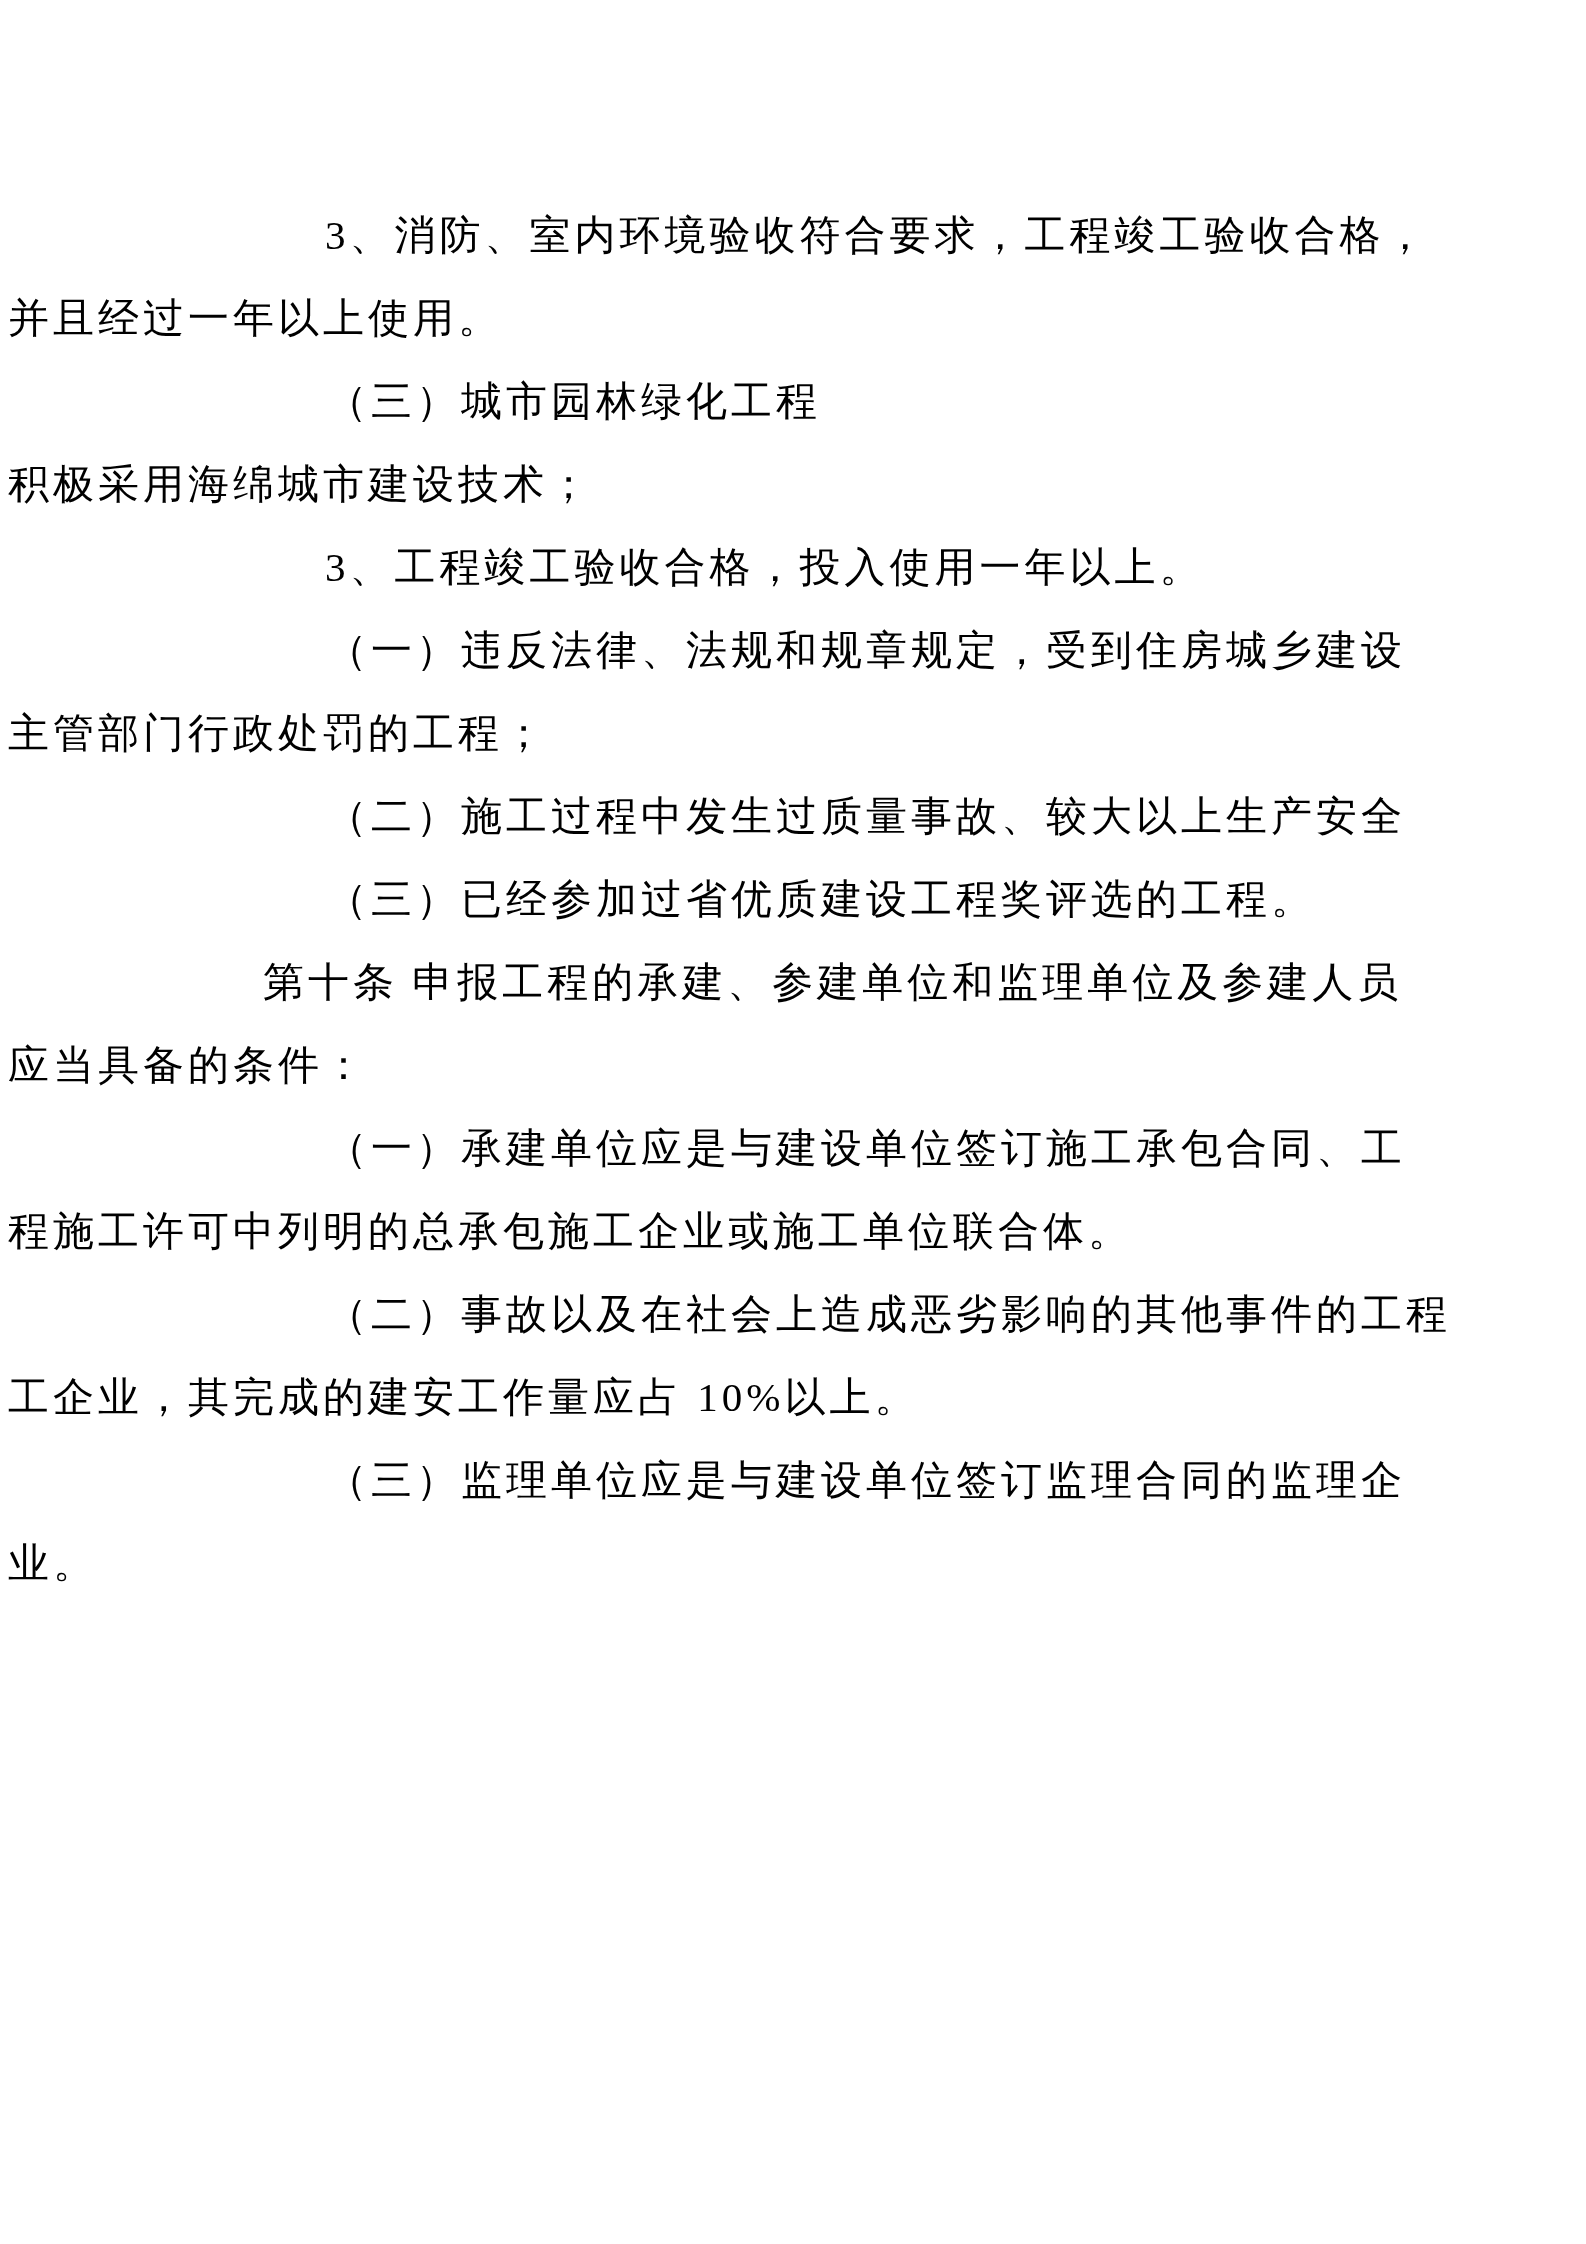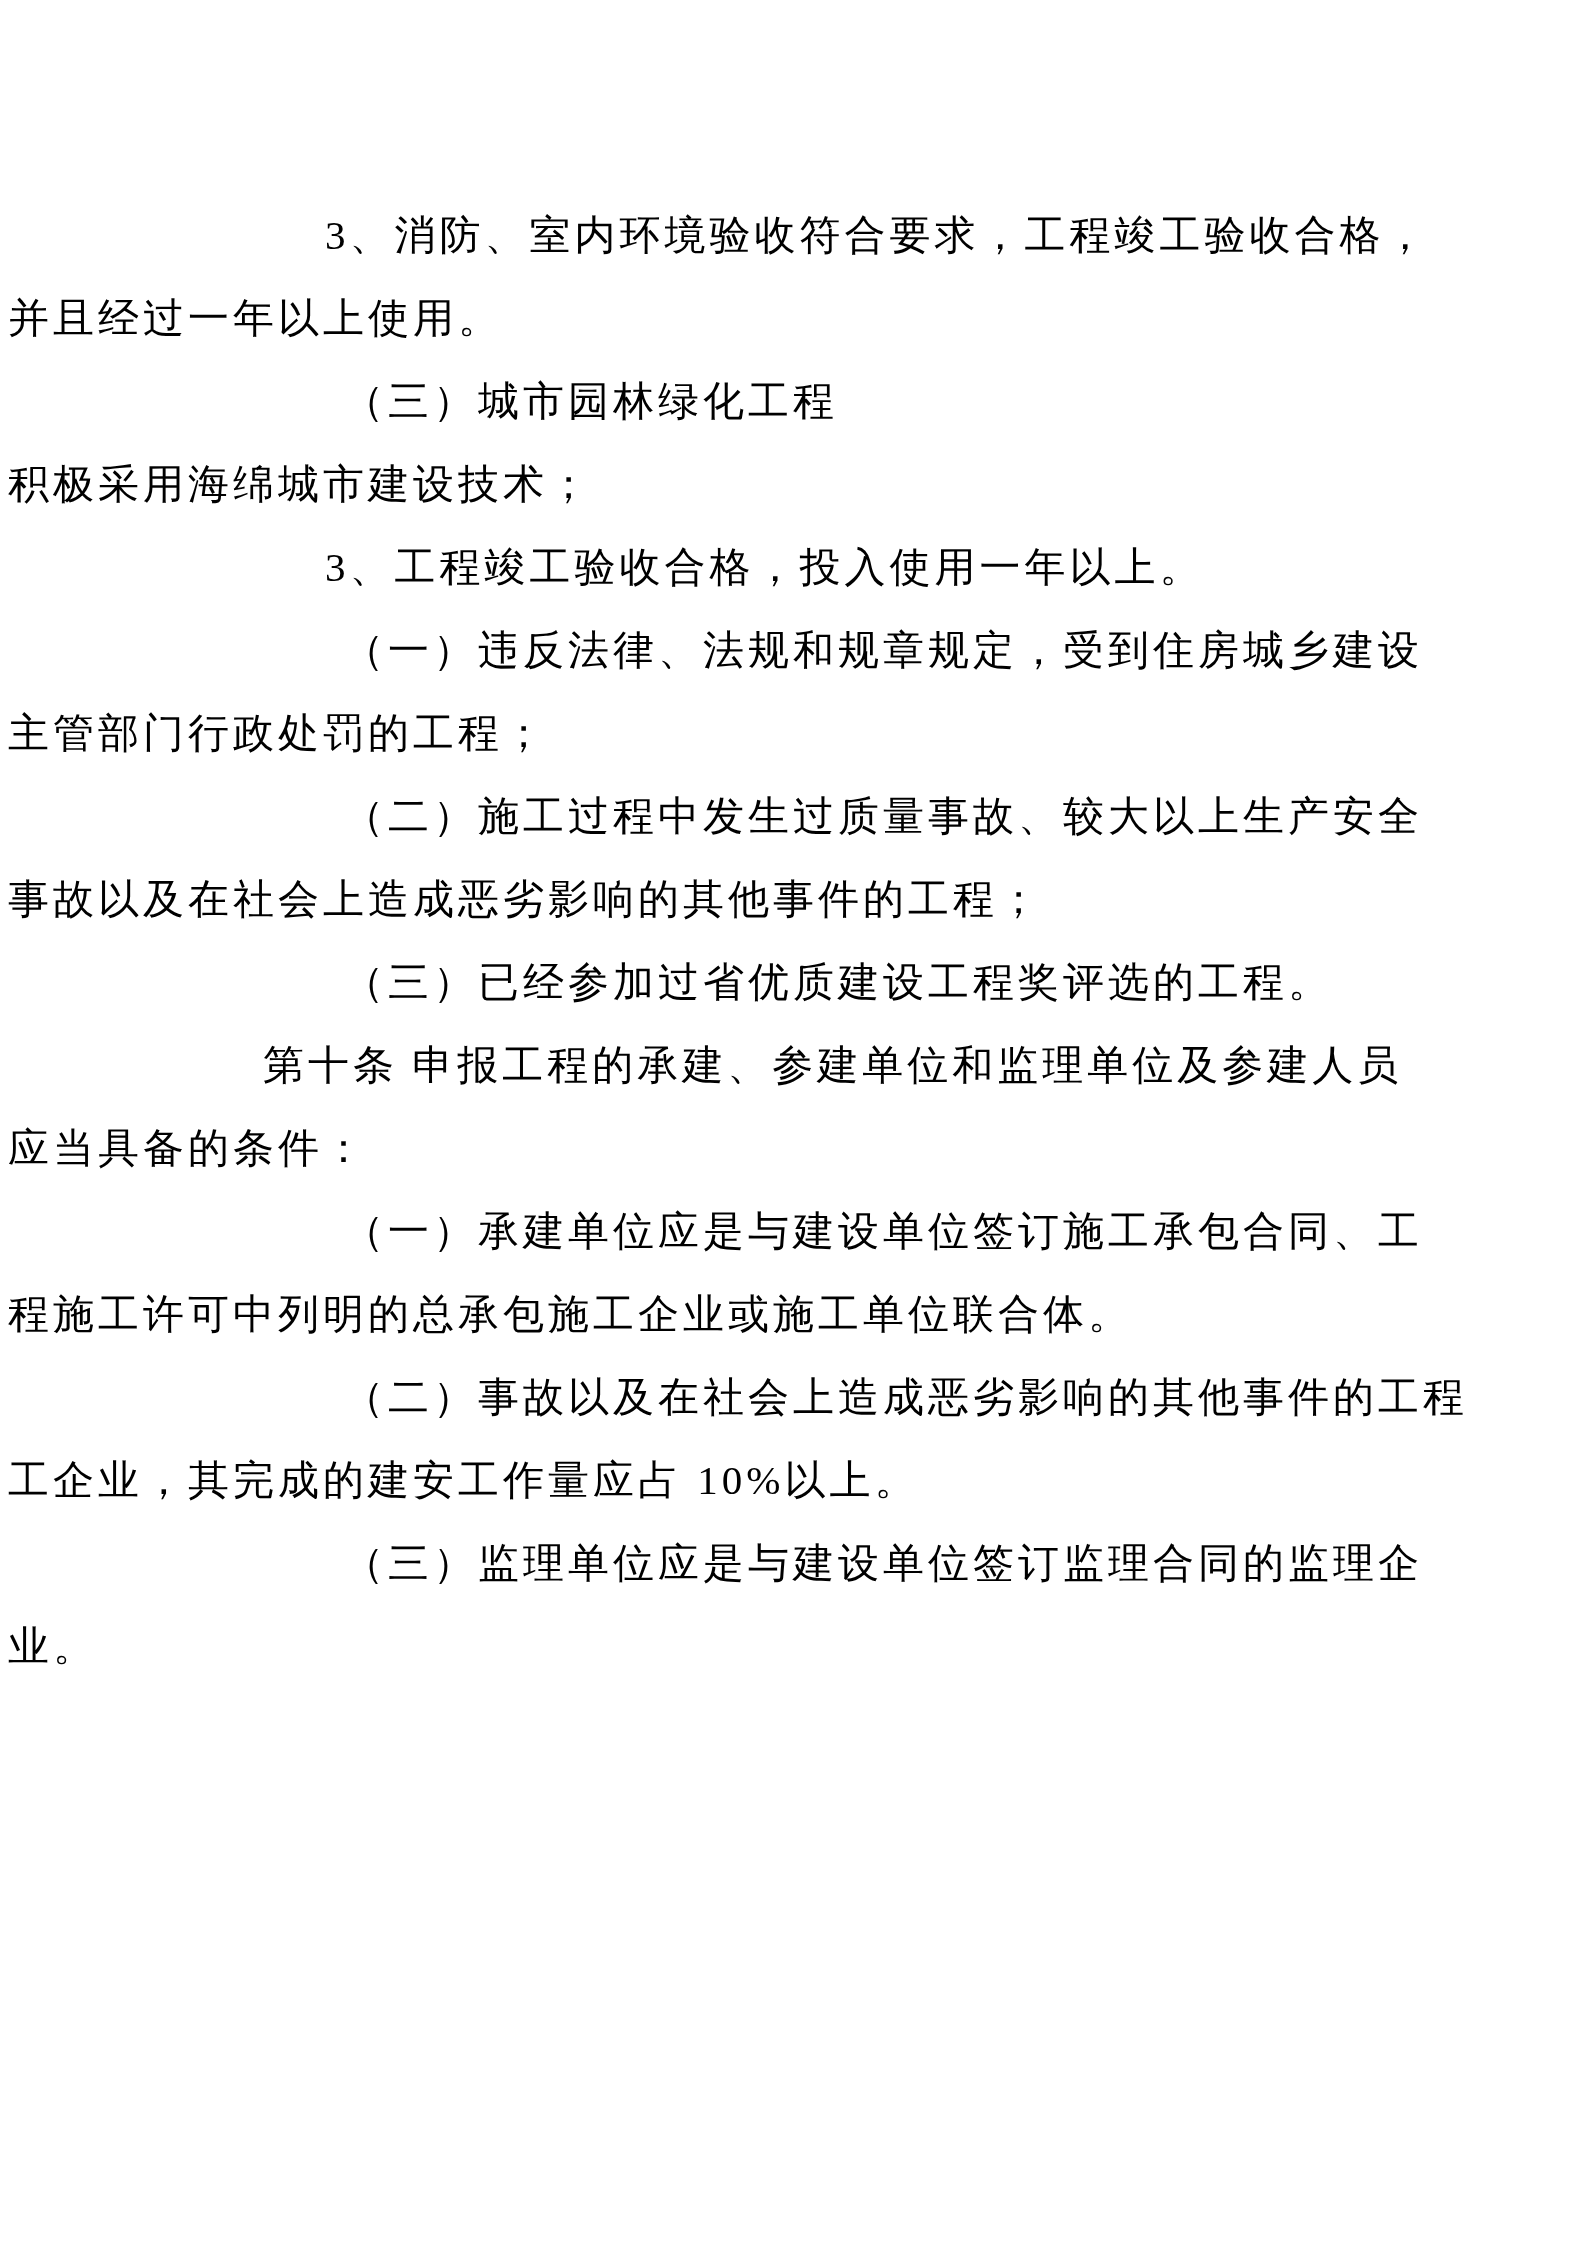--- a/index.html
+++ b/index.html
@@ -35,38 +35,37 @@
     height: 83px;
     line-height: 83px;
     padding-left: 234px;
     white-space: pre;
   }
   
   .indent-flush   { text-indent: 0; padding-left: 8px; }
   
   .indent-num     { text-indent: 91px; }
   
-  .indent-paren   { text-indent: 92px; margin-left: 17px; }
+  .indent-paren   { text-indent: 92px; }
   
   .indent-article { text-indent: 29px; }
 </style>
 </head>
 <body style="background: rgb(255, 255, 255);">
 
 <div class="page">
   <div class="doc-body" id="doc-body" style="color: rgb(0, 0, 0);">
       <div class="line indent-num">3、消防、室内环境验收符合要求，工程竣工验收合格，</div>
       <div class="line indent-flush">并且经过一年以上使用。</div>
       <div class="line indent-paren">（三）城市园林绿化工程</div>
       <div class="line indent-flush">积极采用海绵城市建设技术；</div>
       <div class="line indent-num">3、工程竣工验收合格，投入使用一年以上。</div>
       <div class="line indent-paren">（一）违反法律、法规和规章规定，受到住房城乡建设</div>
       <div class="line indent-flush">主管部门行政处罚的工程；</div>
       <div class="line indent-paren">（二）施工过程中发生过质量事故、较大以上生产安全</div>
-      <div class="line indent-flush">事故以及在社会上造成恶劣影响的其他事件的工程；</div>
       <div class="line indent-paren">（三）已经参加过省优质建设工程奖评选的工程。</div>
       <div class="line indent-article">第十条 申报工程的承建、参建单位和监理单位及参建人员</div>
       <div class="line indent-flush">应当具备的条件：</div>
       <div class="line indent-paren">（一）承建单位应是与建设单位签订施工承包合同、工</div>
       <div class="line indent-flush">程施工许可中列明的总承包施工企业或施工单位联合体。</div>
       <div class="line indent-paren">（二）事故以及在社会上造成恶劣影响的其他事件的工程</div>
       <div class="line indent-flush">工企业，其完成的建安工作量应占 10%以上。</div>
       <div class="line indent-paren">（三）监理单位应是与建设单位签订监理合同的监理企</div>
       <div class="line indent-flush">业。</div>
     </div>

